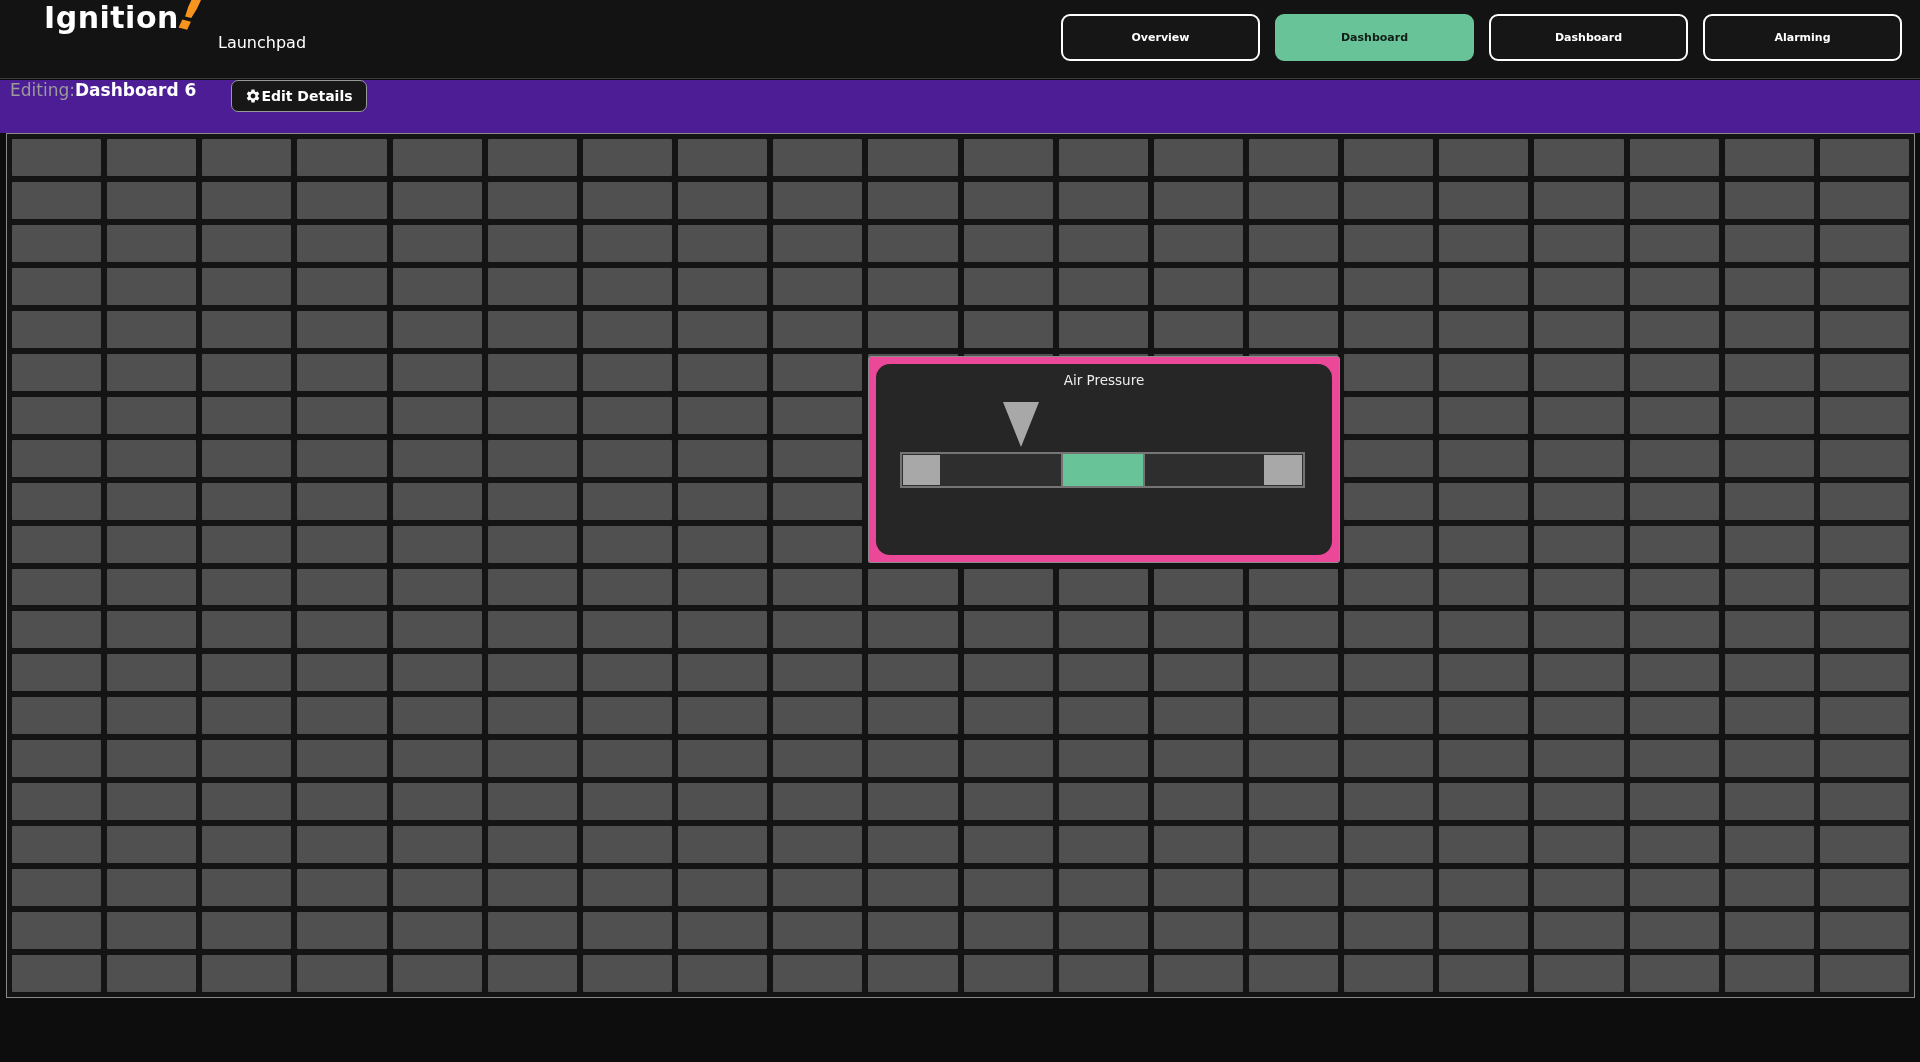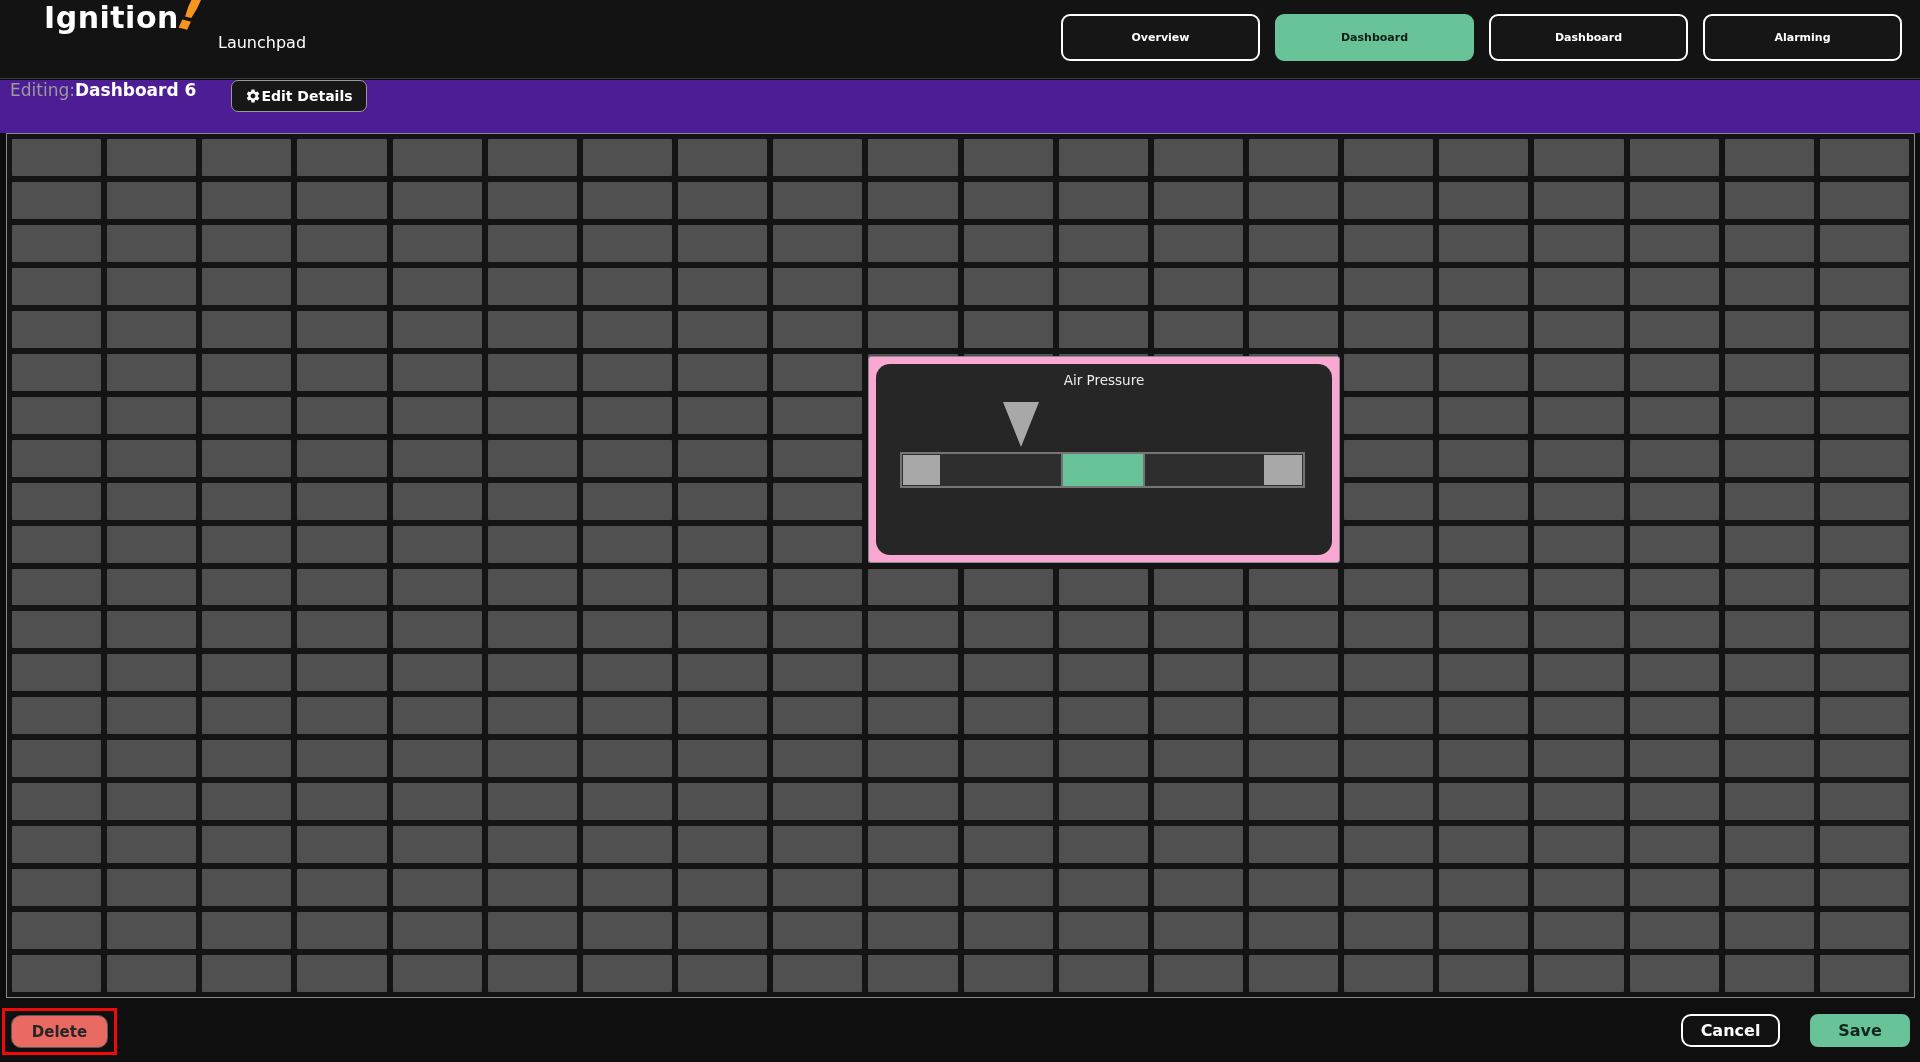--- a/index.html
+++ b/index.html
@@ -54,21 +54,21 @@
     border: 1px solid #8a8a8a; background: #141414;
     display: grid; grid-template-columns: repeat(var(--grid-cols, 20), 1fr);
     grid-template-rows: repeat(var(--grid-rows, 20), 1fr);
     gap: 6px; padding: 5px;
   }
   .grid-cell { background: #505050; border-radius: 1px; }
 
   
   .widget {
     position: absolute; left: 868px; top: 356px; width: 472px; height: 207px;
-    background: #f9a8d4; border: 1px solid #8b8b8b; border-radius: 3px; padding: 7px;
+    background: #ec4899; border: 1px solid #8b8b8b; border-radius: 3px; padding: 7px;
   }
   .widget-inner {
     position: relative; width: 100%; height: 100%;
     background: #262626; border-radius: 14px;
   }
   .widget-title {
     position: absolute; top: 8px; left: 0; width: 100%;
     text-align: center; color: #ececec; font-size: 13.5px;
   }
   .pointer {
@@ -551,23 +551,14 @@
       <div class="widget-title">Air Pressure</div>
       <div class="pointer"></div>
       <div class="slider">
         <div class="slider-handle left"></div>
         <div class="slider-range"></div>
         <div class="slider-handle right"></div>
       </div>
     </div>
   </div>
 
-  <footer class="footer">
-    <div class="annotation">
-      <button class="delete-btn">Delete</button>
-    </div>
-    <div class="footer-right">
-      <button class="cancel-btn">Cancel</button>
-      <button class="save-btn">Save</button>
-    </div>
-  </footer>
 
 </div>
 
 </body></html>

